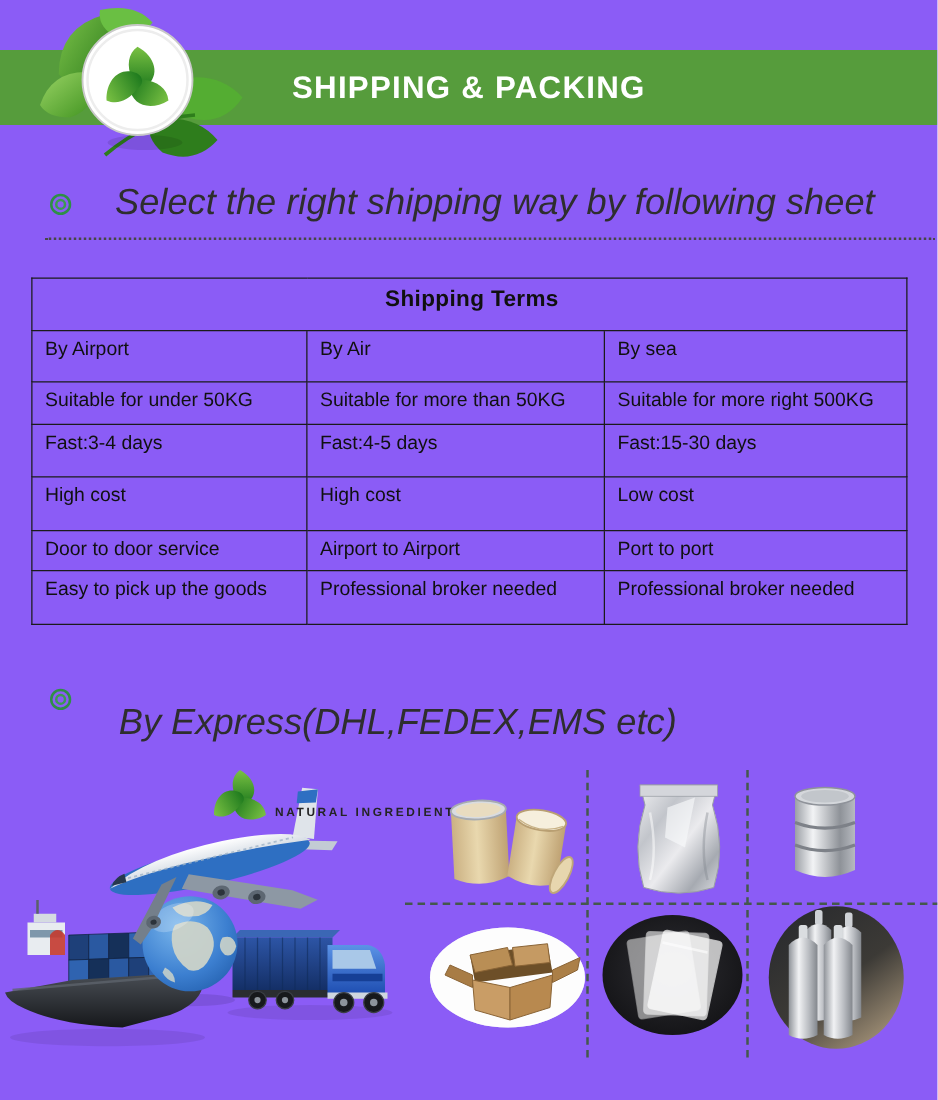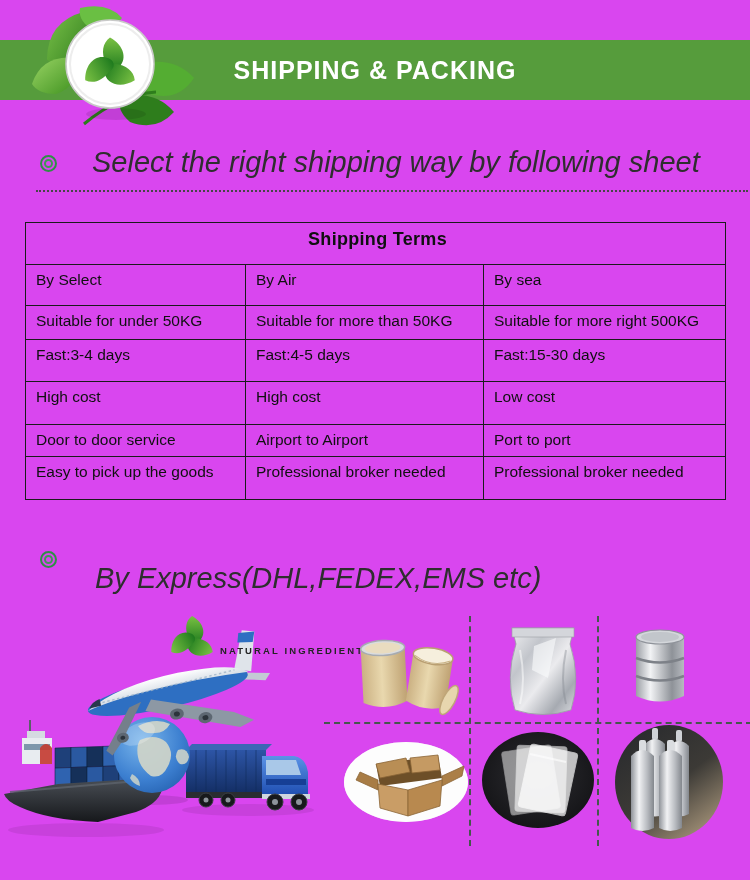--- a/index.html
+++ b/index.html
@@ -1,16 +1,16 @@
 <!DOCTYPE html>
 <html><head>
 <meta charset="utf-8">
 <style>
   html,body{margin:0;padding:0;background:#fff;}
-  .canvas{position:relative;width:750px;height:880px;background:#d946ef;overflow:hidden;
+  .canvas{position:relative;width:750px;height:880px;background:#8b5cf6;overflow:hidden;
           font-family:"Liberation Sans",sans-serif;}
 
   
   .header-bar{position:absolute;left:0;top:40px;width:750px;height:60px;background:#569c3c;}
   .header-title{position:absolute;left:0;top:40px;width:750px;height:60px;line-height:60px;
     text-align:center;color:#fff;font-size:25px;font-weight:bold;letter-spacing:1px;}
   .logo-wrap{position:absolute;left:28px;top:2px;width:190px;height:130px;}
 
   
   .bullet{position:absolute;width:13px;height:13px;border:2px solid #2f8f46;border-radius:50%;
@@ -97,21 +97,21 @@
     <colgroup>
         <col style="width:220px">
         <col style="width:238px">
         <col style="width:242px">
       </colgroup>
     <tbody>
         <tr class="r0">
           <td colspan="3" class="title-cell">Shipping Terms</td>
         </tr>
     <tr class="r1">
-      <td>By Select</td>
+      <td>By Airport</td>
       <td>By Air</td>
       <td>By sea</td>
     </tr>
     <tr class="r2">
       <td>Suitable for under 50KG</td>
       <td>Suitable for more than 50KG</td>
       <td>Suitable for more right 500KG</td>
     </tr>
     <tr class="r3">
       <td>Fast:3-4 days</td>

